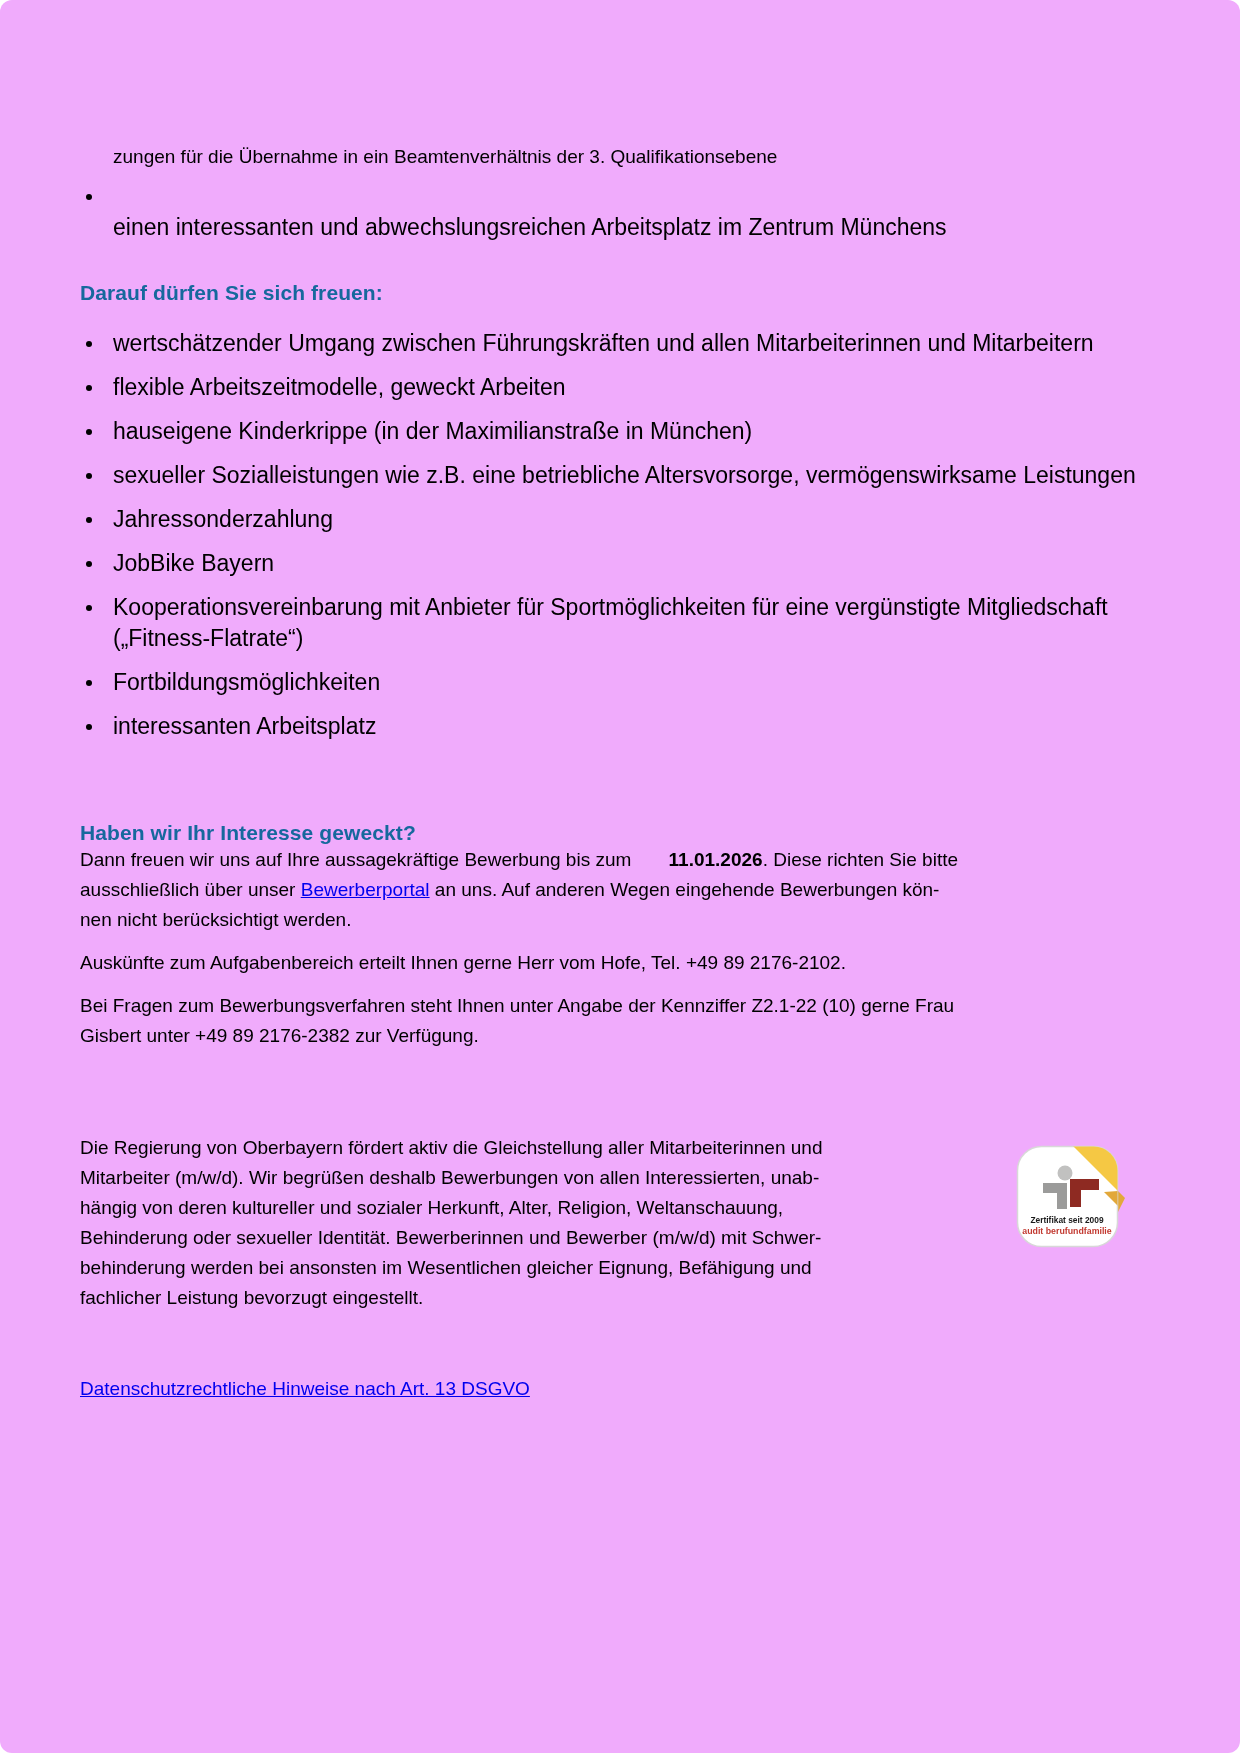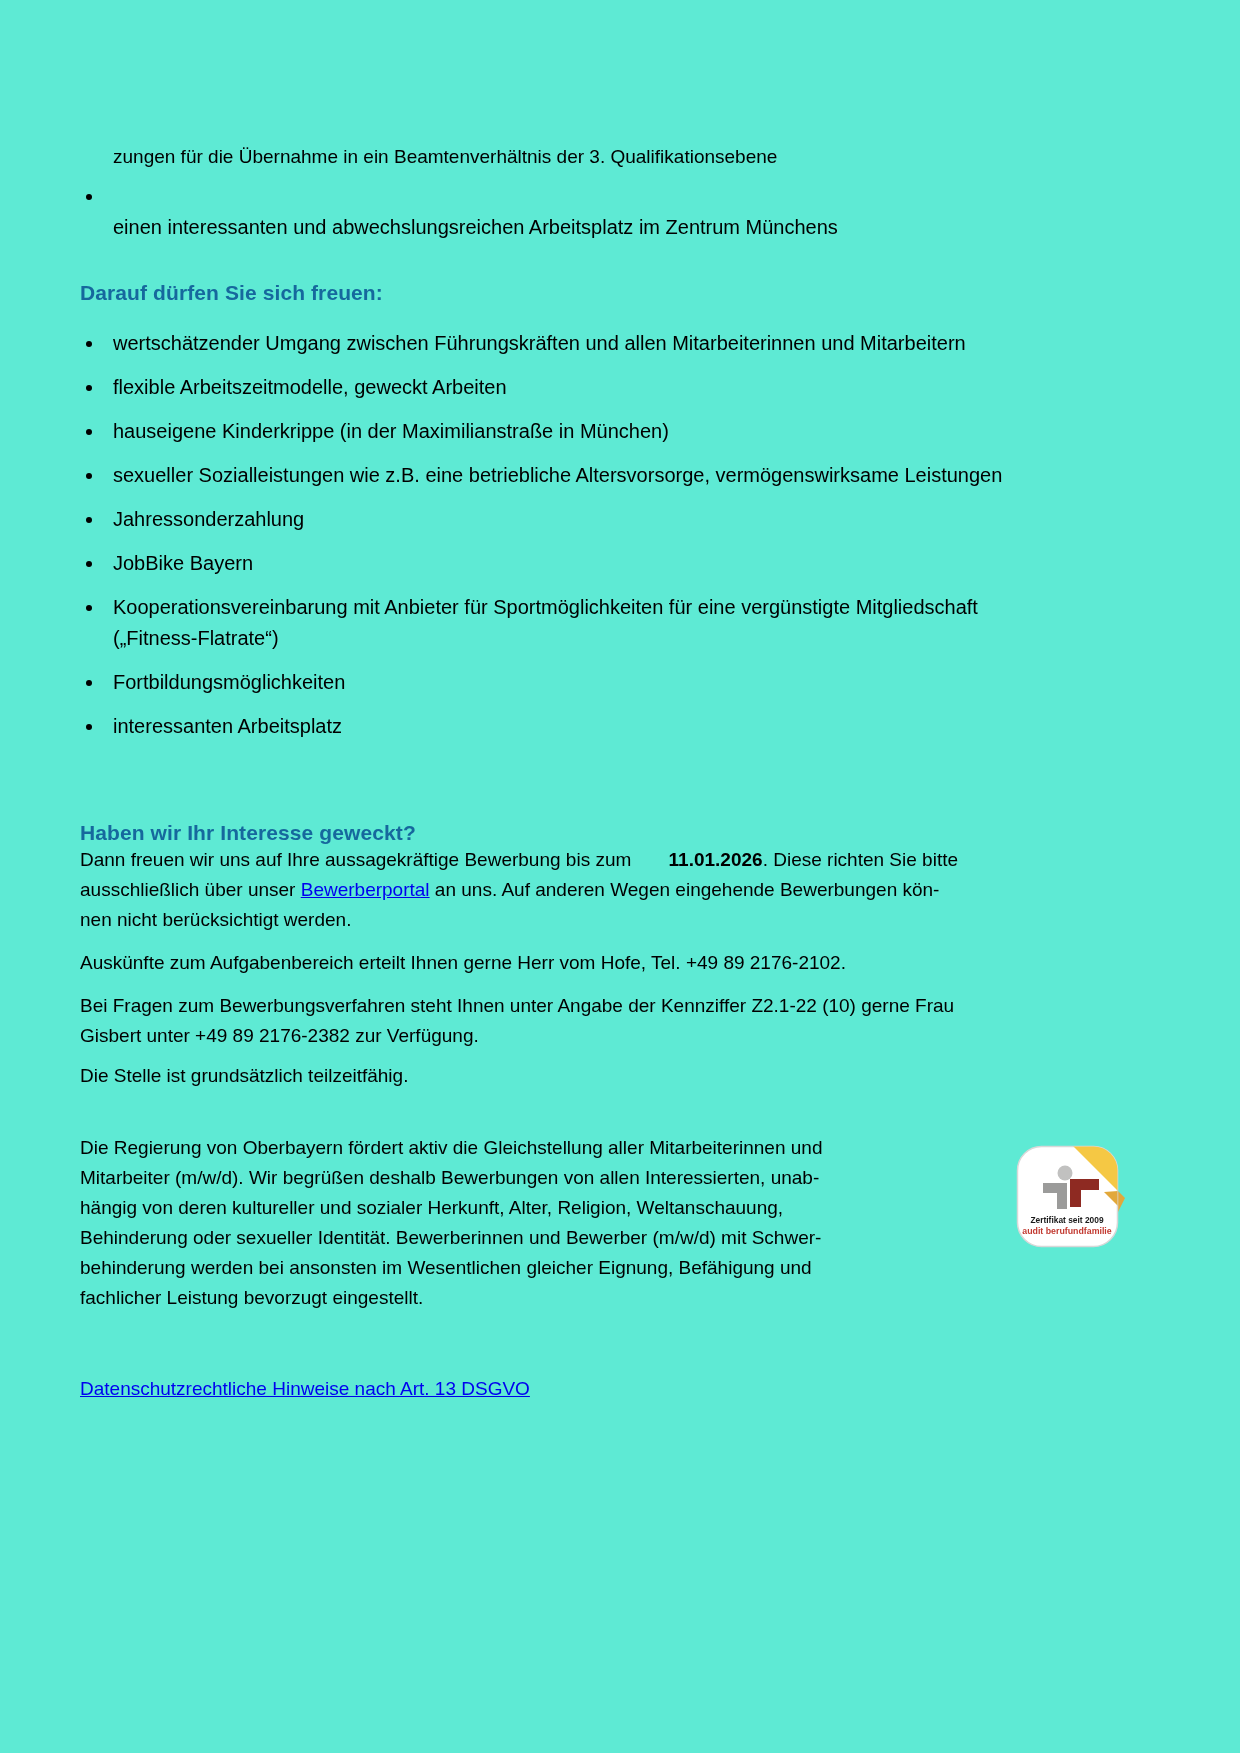--- a/index.html
+++ b/index.html
@@ -1,39 +1,40 @@
 <!DOCTYPE html>
 <html lang="de" style="--heading-color: #16689d; --link-color: #0000ee; --background-color: #ffffff; --text-color: #000000;"><head>
 <meta charset="utf-8">
 <style>
   html,body { margin:0; padding:0; background:#ffffff; }
   .page {
     position:relative;
     width:1240px;
     height:1753px;
-    background:#5eead4;
+    background:#f0abfc;
     font-family:"Liberation Sans","DejaVu Sans",sans-serif;
     color:#000000;
     overflow:hidden;
+    border-radius:12px;
   }
   .abs { position:absolute; }
   p, h2, ul { margin:0; padding:0; }
   h2 {
     font-size:21px;
     font-weight:700;
     color:var(--heading-color,#16689d);
     letter-spacing:0.1px;
   }
   .body-text { font-size:19px; line-height:30px; }
   .preline { white-space:pre-line; }
   ul.list { list-style:none; width:1120px; }
   ul.list li {
     position:relative;
     padding-left:33px;
-    font-size:20px;
+    font-size:23px;
     line-height:31px;
     margin-bottom:13px;
     white-space:pre-line;
   }
   ul.list li::before {
     content:"";
     position:absolute;
     left:6px;
     top:13px;
     width:6px;
@@ -83,21 +84,20 @@
     <span>Dann freuen wir uns auf Ihre aussagekräftige Bewerbung bis zum </span><b>11.01.2026</b><span>. Diese richten Sie bitte</span><br>
     <span>ausschließlich über unser </span><a>Bewerberportal</a><span> an uns. Auf anderen Wegen eingehende Bewerbungen kön-</span><br>
     <span>nen nicht berücksichtigt werden.</span>
   </p>
 
   <p class="abs body-text" style="top:948px; left:80px; width:1130px;">Auskünfte zum Aufgabenbereich erteilt Ihnen gerne Herr vom Hofe, Tel. +49 89 2176-2102.</p>
 
   <p class="abs body-text preline" style="top:991px; left:80px; width:1130px;">Bei Fragen zum Bewerbungsverfahren steht Ihnen unter Angabe der Kennziffer Z2.1-22 (10) gerne Frau
 Gisbert unter +49 89 2176-2382 zur Verfügung.</p>
 
-  <p class="abs body-text" style="top:1061px; left:80px; width:1130px;">Die Stelle ist grundsätzlich teilzeitfähig.</p>
 
   <p class="abs body-text preline" style="top:1133px; left:80px; width:900px;">Die Regierung von Oberbayern fördert aktiv die Gleichstellung aller Mitarbeiterinnen und
 Mitarbeiter (m/w/d). Wir begrüßen deshalb Bewerbungen von allen Interessierten, unab-
 hängig von deren kultureller und sozialer Herkunft, Alter, Religion, Weltanschauung,
 Behinderung oder sexueller Identität. Bewerberinnen und Bewerber (m/w/d) mit Schwer-
 behinderung werden bei ansonsten im Wesentlichen gleicher Eignung, Befähigung und
 fachlicher Leistung bevorzugt eingestellt.</p>
 
   <div class="abs badge" style="top:1145px; left:1016px;">
     <svg width="110" height="104" viewBox="0 0 110 104">

